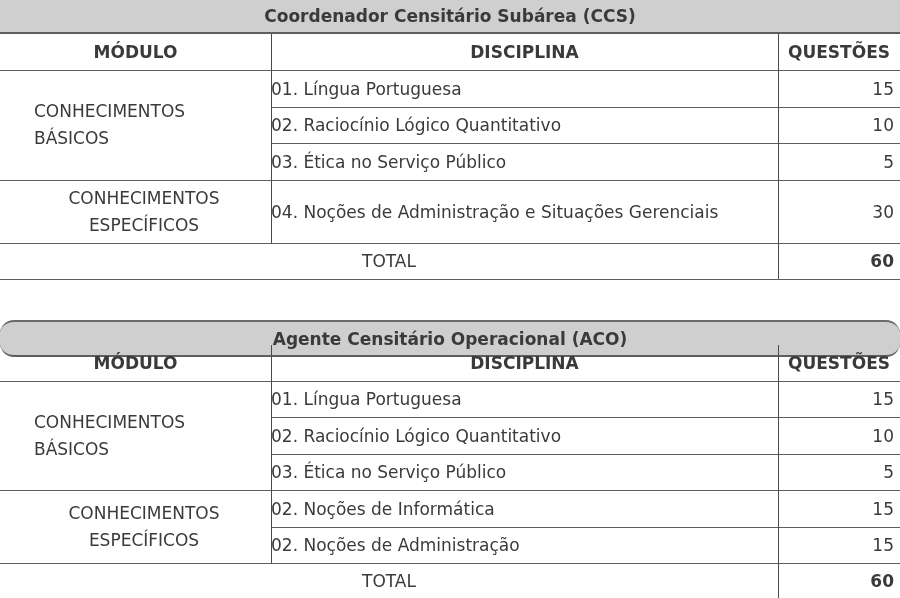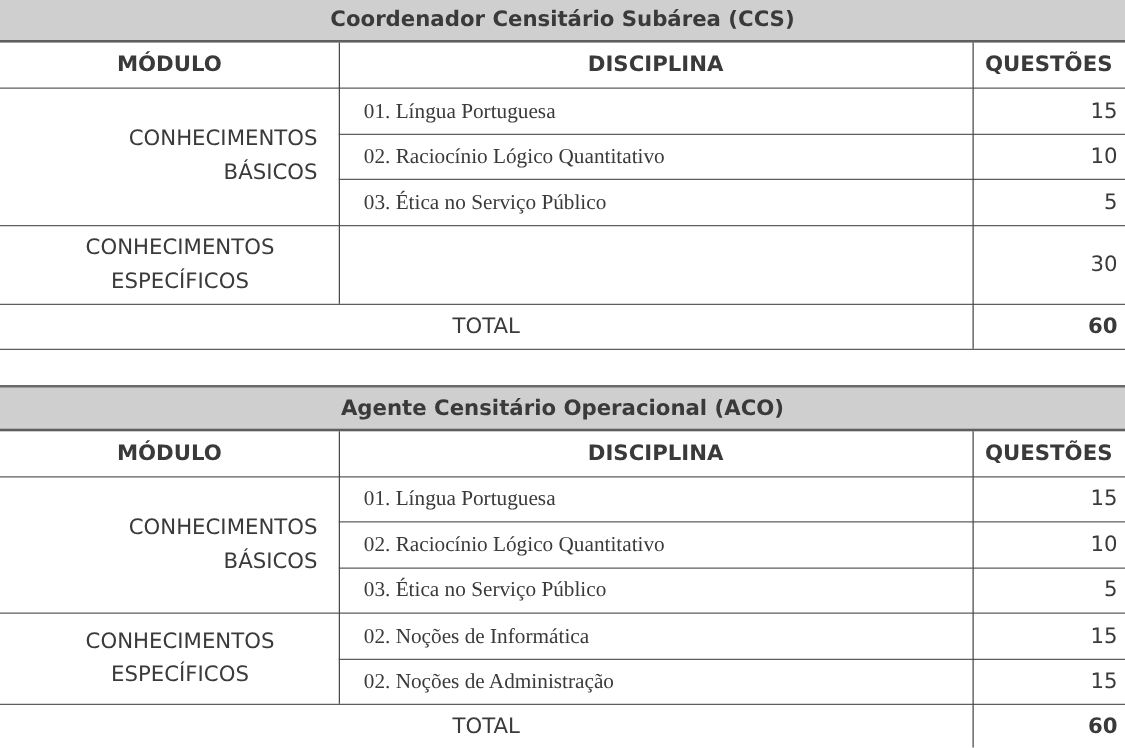--- a/index.html
+++ b/index.html
@@ -8,22 +8,22 @@
   .tbl { position: absolute; left: 0; width: 900px; }
   .title-bar { position: absolute; left: 0; width: 900px; height: 34px; background: #cfcfcf;
                border-bottom: 2px solid #5e5e5e; box-sizing: border-box;
                display: flex; align-items: center; justify-content: center;
                font-weight: bold; font-size: 17px; color: #3a3a3a; }
   .title-bar.with-top { border-top: 2px solid #6a6a6a; }
   .hline { position: absolute; left: 0; width: 900px; height: 0; border-top: 1.5px solid #5e5e5e; }
   .vline { position: absolute; width: 0; border-left: 1.5px solid #4a4a4a; }
   .cell { position: absolute; display: flex; align-items: center; font-size: 17px; box-sizing: border-box; }
   .hdr { font-weight: bold; justify-content: center; }
-  .mod { justify-content: center; text-align: right; line-height: 27px; padding-left: 34px; }
-  .disc { padding-left: 20px; font-family: Liberation Serif, serif; }
+  .mod { justify-content: center; text-align: left; line-height: 27px; padding-left: 34px; }
+  .disc { padding-left: 0; }
   .q { justify-content: flex-end; padding-right: 6px; }
   .tot { font-weight: normal; justify-content: center; }
   .totq { font-weight: bold; justify-content: flex-end; padding-right: 6px; }
 </style>
 </head>
 <body>
 
 <div class="tbl" style="top:0; height:280px;">
   <div class="title-bar" style="top:0;text-align:right;">
     <span>Coordenador Censitário Subárea (CCS)</span>
@@ -51,28 +51,29 @@
 
   <div class="cell disc" style="left:271px; top:70px; width:507px; height:37px;">01. Língua Portuguesa</div>
   <div class="cell q" style="left:778px; top:70px; width:122px; height:37px;">15</div>
 
   <div class="cell disc" style="left:271px; top:107px; width:507px; height:36px;">02. Raciocínio Lógico Quantitativo</div>
   <div class="cell q" style="left:778px; top:107px; width:122px; height:36px;">10</div>
 
   <div class="cell disc" style="left:271px; top:143px; width:507px; height:37px;">03. Ética no Serviço Público</div>
   <div class="cell q" style="left:778px; top:143px; width:122px; height:37px;">5</div>
 
+  <div class="cell disc" style="left:271px; top:180px; width:507px; height:63px;">04. Noções de Administração e Situações Gerenciais</div>
   <div class="cell q" style="left:778px; top:180px; width:122px; height:63px;">30</div>
 
   <div class="cell tot" style="left:0; top:243px; width:778px; height:36px;">TOTAL</div>
   <div class="cell totq" style="left:778px; top:243px; width:122px; height:36px;">60</div>
 </div>
 
 <div class="tbl" style="top:308px; height:290px;">
-  <div class="title-bar with-top" style="top:0; height:37px;">
+  <div class="title-bar with-top" style="top:12px; height:37px;border-radius:14px;">
     <span>Agente Censitário Operacional (ACO)</span>
   </div>
 
   <div class="hline" style="top:73px;"></div>
   <div class="hline" style="top:109px; left:271px; width:629px;"></div>
   <div class="hline" style="top:146px; left:271px; width:629px;"></div>
   <div class="hline" style="top:182px;"></div>
   <div class="hline" style="top:219px; left:271px; width:629px;"></div>
   <div class="hline" style="top:255px;"></div>
 

